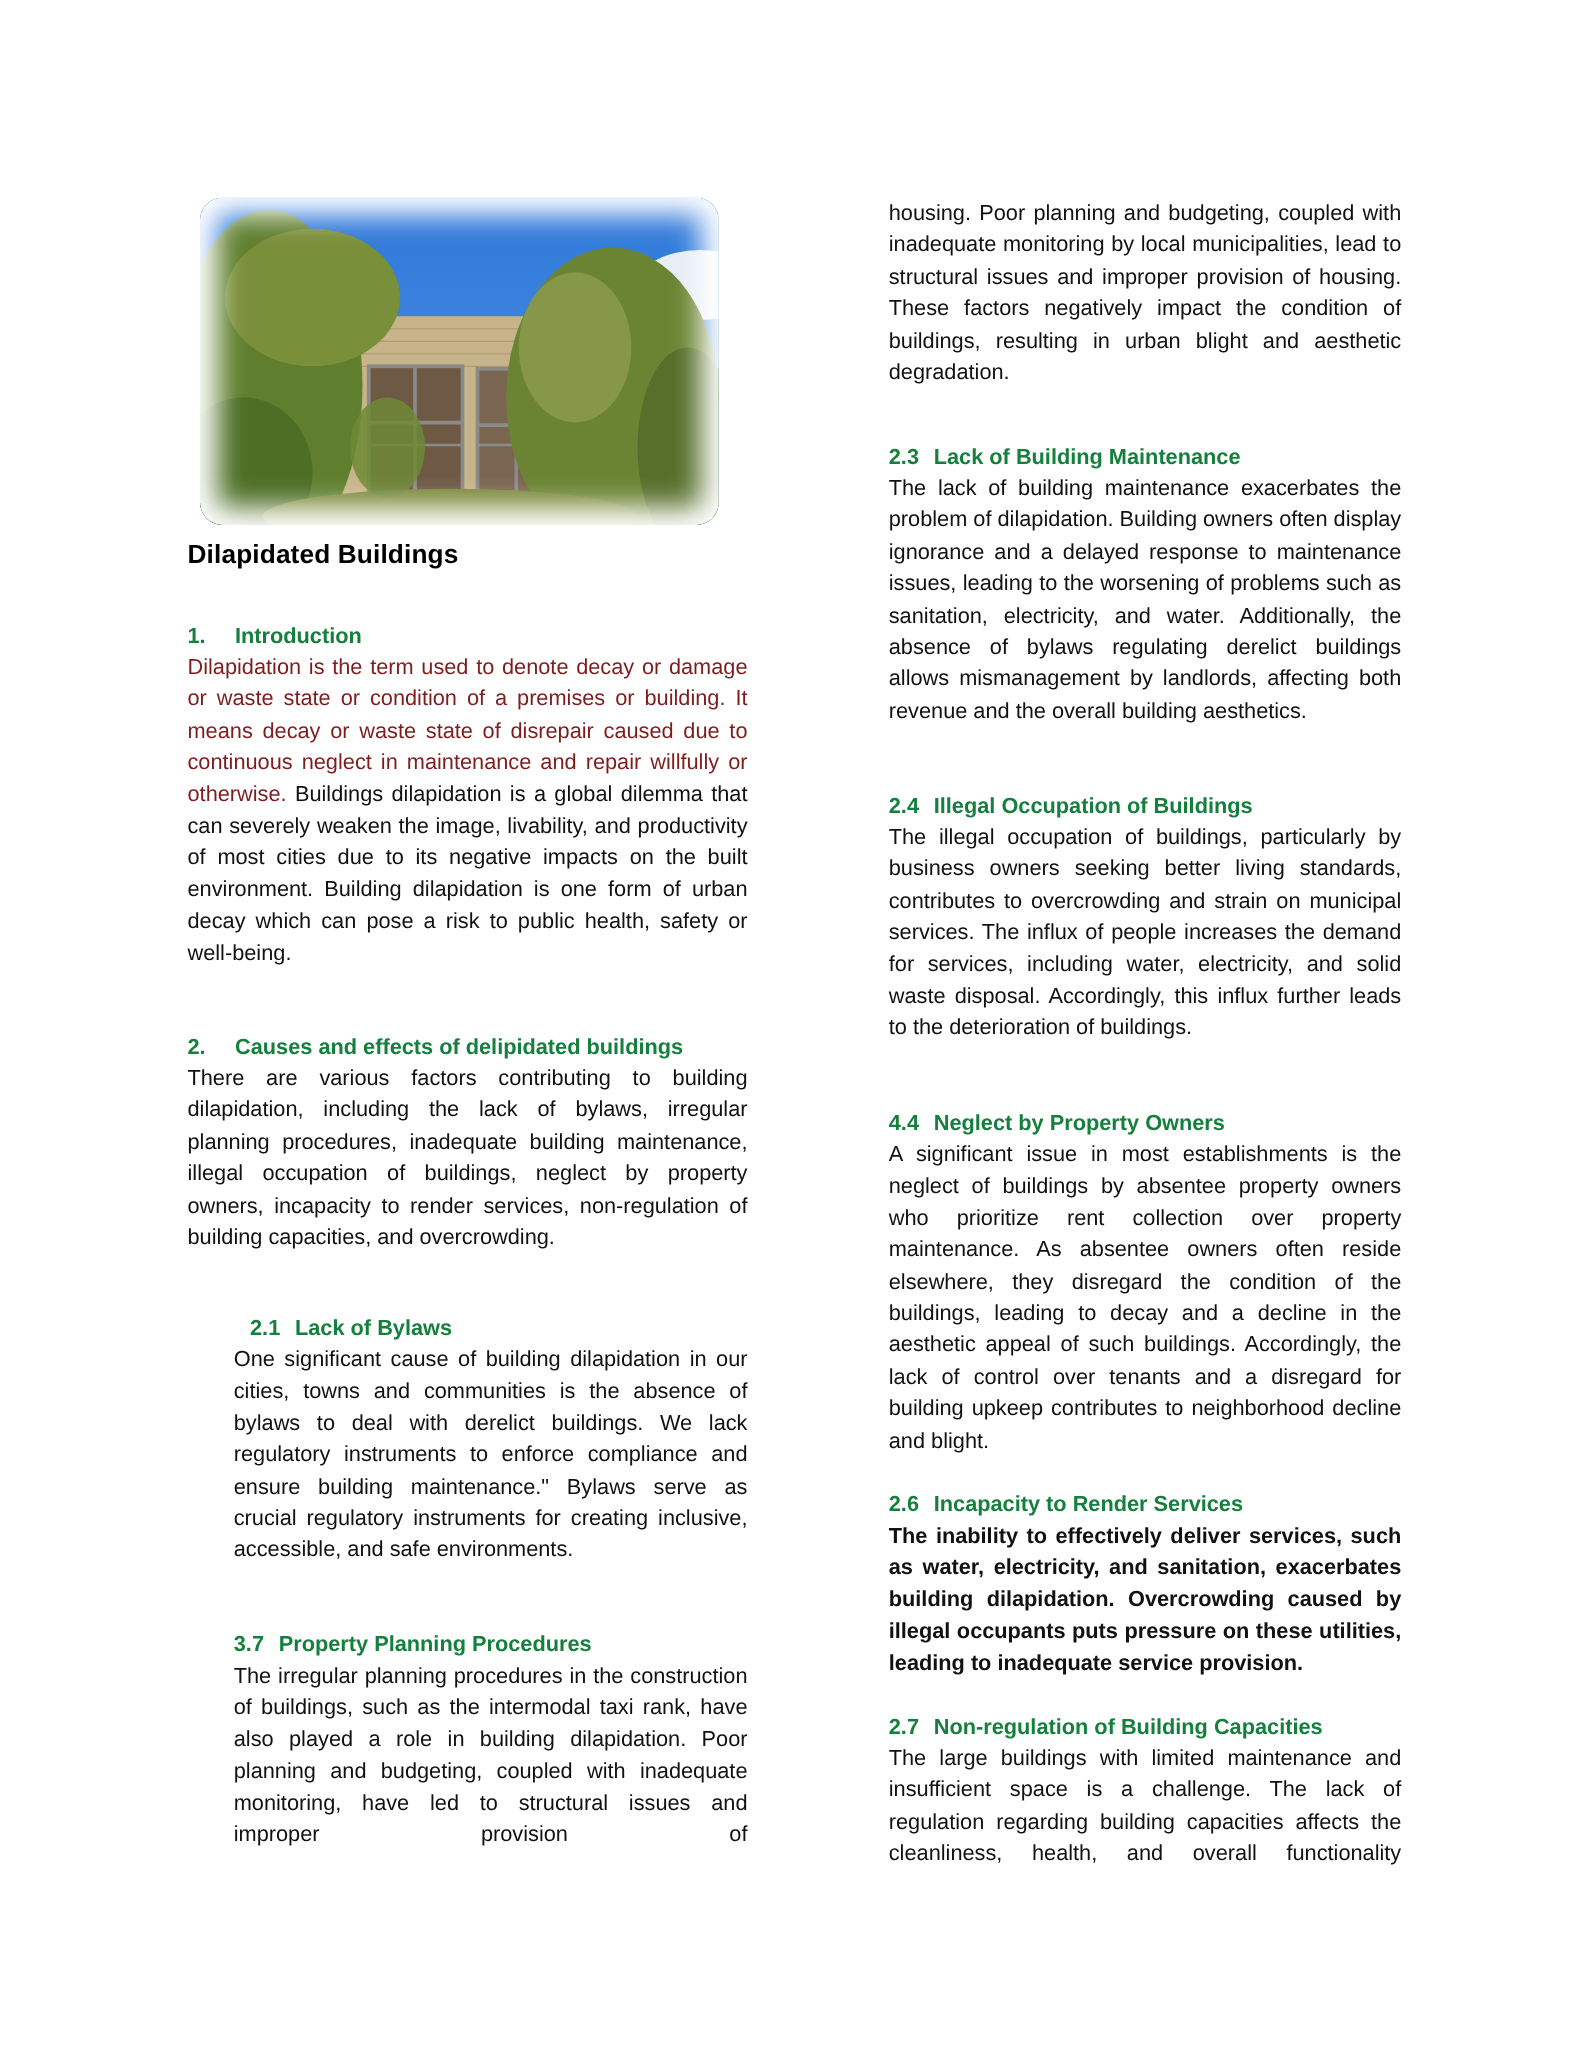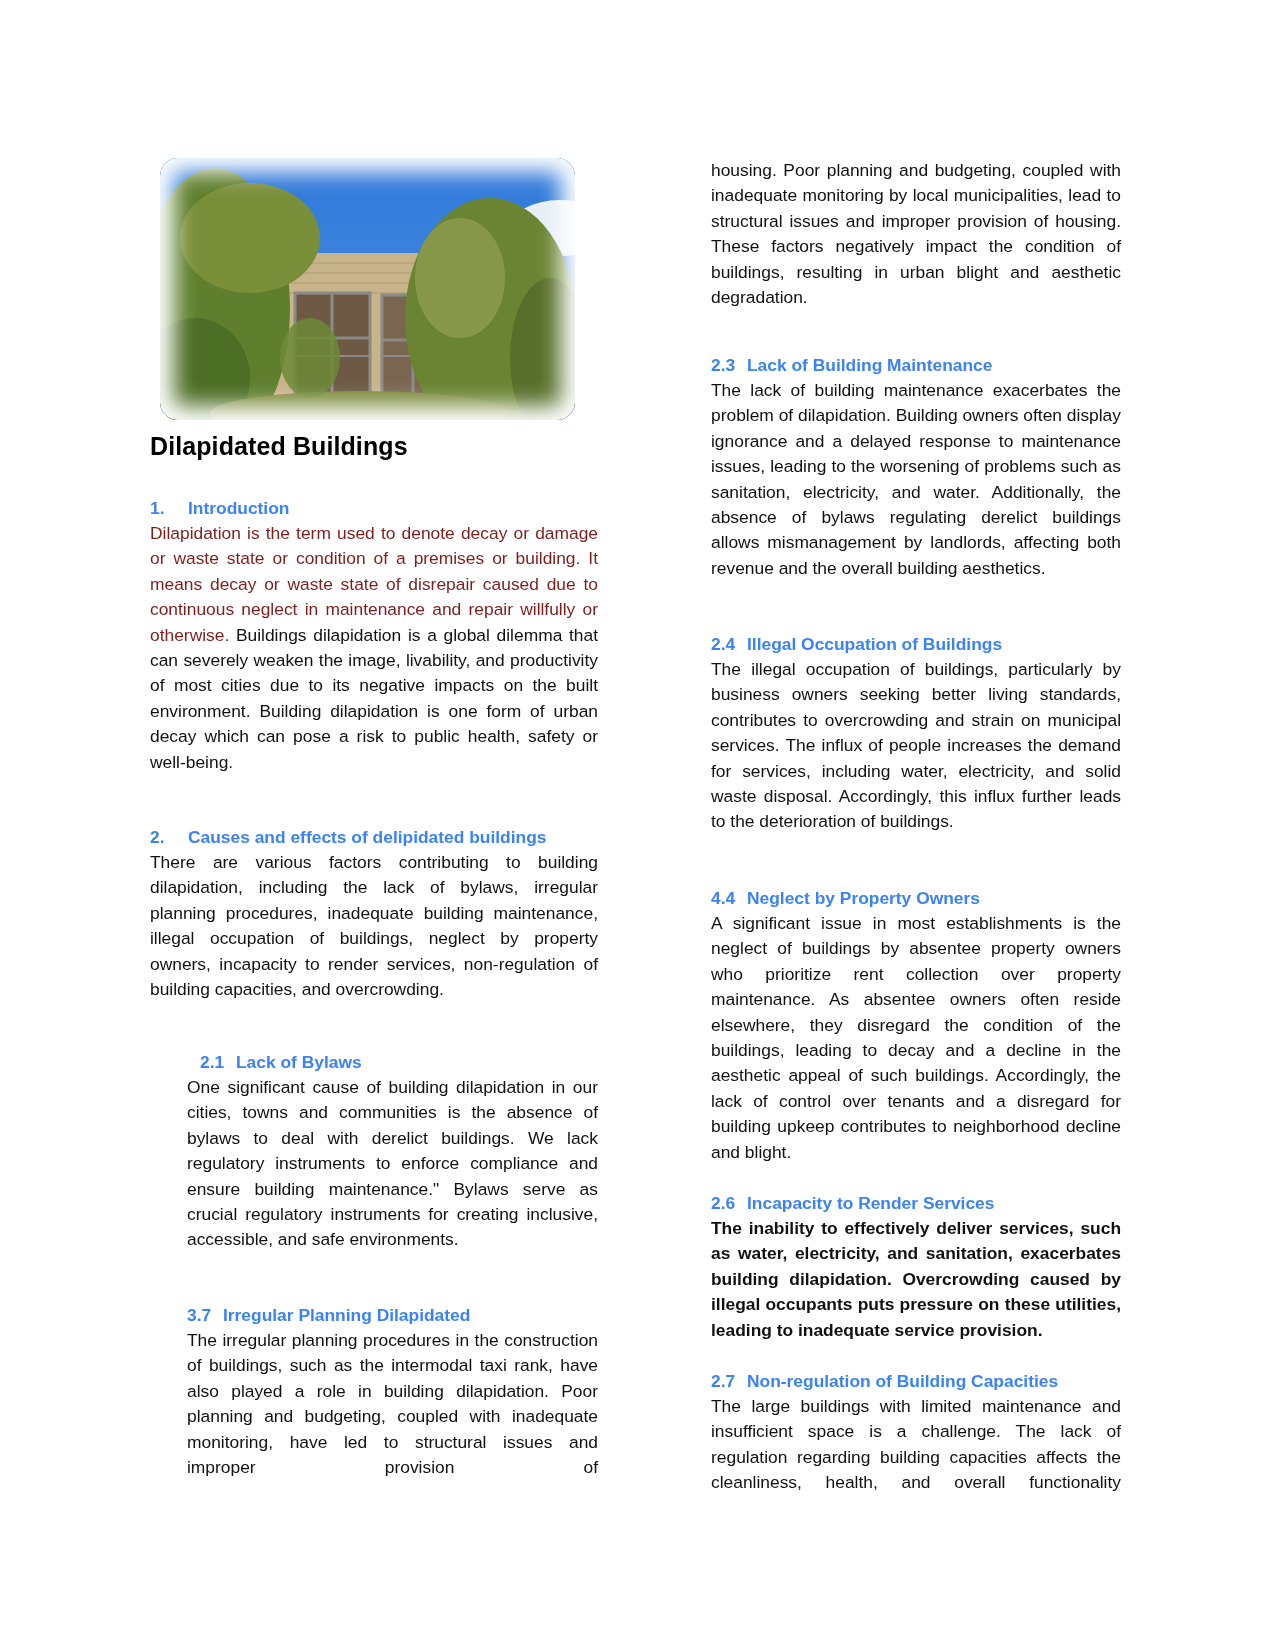--- a/index.html
+++ b/index.html
@@ -3,23 +3,23 @@
 <meta charset="utf-8">
 <style>
   html, body { margin: 0; padding: 0; background: #ffffff; }
   body { width: 1275px; height: 1650px; position: relative; overflow: hidden;
          font-family: "Liberation Sans", "DejaVu Sans", sans-serif; color: #111; }
   .photo { position: absolute; left: 160px; top: 158px; width: 415px; height: 262px;
            border-radius: 18px; overflow: hidden;
            box-shadow: 0 0 14px 10px #ffffff inset; }
   .photo svg { display: block; width: 100%; height: 100%; }
   .photo .fade { position: absolute; inset: 0; box-shadow: inset 0 0 22px 14px #ffffff; border-radius: 18px; }
-  .title { position: absolute; left: 150px; top: 432px; font-size: 25px; font-weight: bold; color: #000; margin: 0; letter-spacing: 0.1px; }
+  .title { position: absolute; left: 150px; top: 432px; font-size: 21px; font-weight: bold; color: #000; margin: 0; letter-spacing: 0.1px; }
   .block { position: absolute; font-size: 17.4px; line-height: 25.4px; text-align: justify; text-align-last: left; color: #111; margin: 0; }
-  .h { position: absolute; font-size: 17.4px; font-weight: bold; color: #3b82f6; margin: 0; line-height: 25px; }
+  .h { position: absolute; font-size: 17.4px; font-weight: bold; color: #15803d; margin: 0; line-height: 25px; }
   .num { display: inline-block; width: 38px; }
   .numsub { display: inline-block; width: 36px; }
   .grey { color: #7f1d1d; }
 </style>
 </head>
 <body>
 
 <div class="photo" title="Photo of a dilapidated building with broken windows overgrown by trees under a blue sky">
   <svg viewBox="0 0 415 262" preserveAspectRatio="none">
     <defs>
@@ -72,21 +72,21 @@
   <span class="num">2.</span><span>Causes and effects of delipidated buildings</span>
 </div>
 <p class="block" style="left:150px; top:850px; width:448px;">There are various factors contributing to building dilapidation, including the lack of bylaws, irregular planning procedures, inadequate building maintenance, illegal occupation of buildings, neglect by property owners, incapacity to render services, non-regulation of building capacities, and overcrowding.</p>
 
 <div class="h" style="left:187px; top:1050px;margin-left:13px;">
   <span class="numsub">2.1</span><span>Lack of Bylaws</span>
 </div>
 <p class="block" style="left:187px; top:1075px; width:411px;">One significant cause of building dilapidation in our cities, towns and communities is the absence of bylaws to deal with derelict buildings. We lack regulatory instruments to enforce compliance and ensure building maintenance." Bylaws serve as crucial regulatory instruments for creating inclusive, accessible, and safe environments.</p>
 
 <div class="h" style="left:187px; top:1303px;">
-  <span class="numsub">3.7</span><span>Irregular Planning Dilapidated</span>
+  <span class="numsub">3.7</span><span>Property Planning Procedures</span>
 </div>
 <p class="block" style="left:187px; top:1328px; width:411px; text-align-last: justify;">The irregular planning procedures in the construction of buildings, such as the intermodal taxi rank, have also played a role in building dilapidation. Poor planning and budgeting, coupled with inadequate monitoring, have led to structural issues and improper provision of</p>
 
 <p class="block" style="left:711px; top:158px; width:410px;">housing. Poor planning and budgeting, coupled with inadequate monitoring by local municipalities, lead to structural issues and improper provision of housing. These factors negatively impact the condition of buildings, resulting in urban blight and aesthetic degradation.</p>
 
 <div class="h" style="left:711px; top:353px;">
   <span class="numsub">2.3</span><span>Lack of Building Maintenance</span>
 </div>
 <p class="block" style="left:711px; top:378px; width:410px;">The lack of building maintenance exacerbates the problem of dilapidation. Building owners often display ignorance and a delayed response to maintenance issues, leading to the worsening of problems such as sanitation, electricity, and water. Additionally, the absence of bylaws regulating derelict buildings allows mismanagement by landlords, affecting both revenue and the overall building aesthetics.</p>
 

